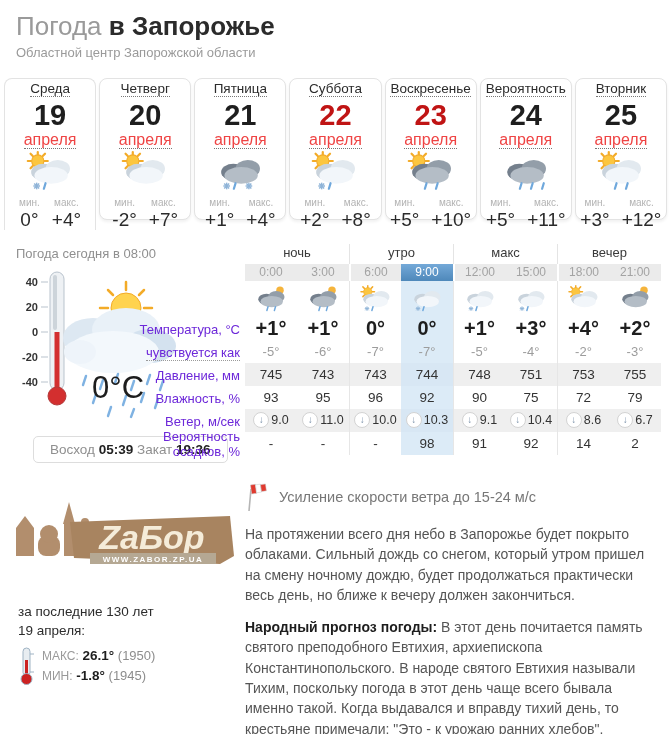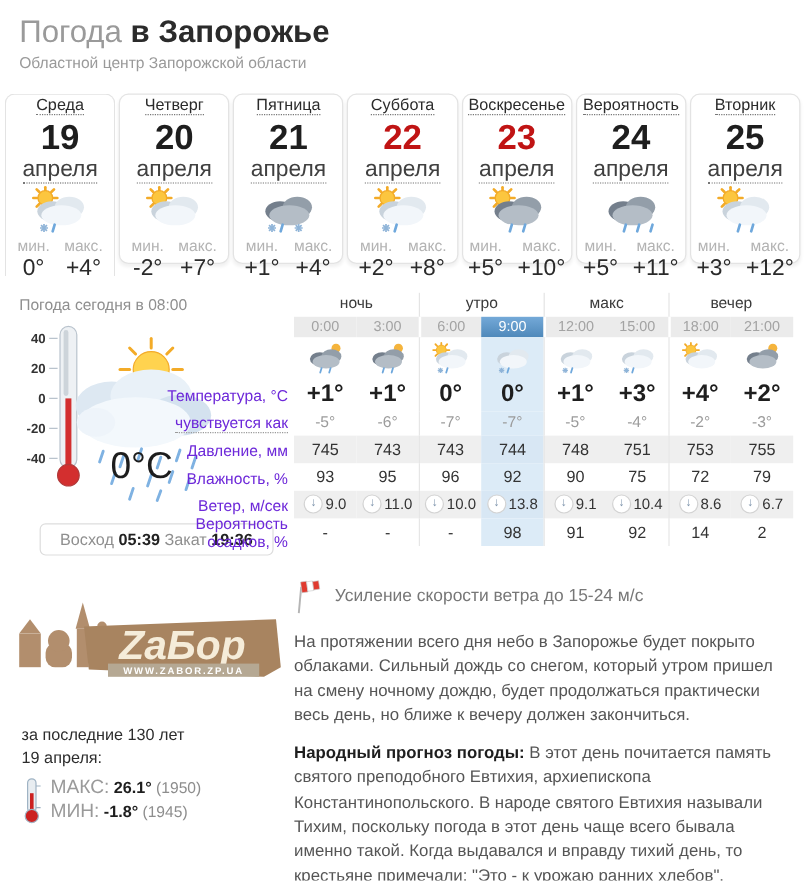--- a/index.html
+++ b/index.html
@@ -14,25 +14,25 @@
   .hdr .sub{font-size:13px;color:#9a9a9a;margin-top:3px;}
 
   
   .tabs{display:flex;gap:3px;padding:0 4px;margin-top:18px;height:152px;align-items:flex-start;}
   .tab{flex:1;box-sizing:border-box;border:1px solid #e3e3e3;border-radius:8px;height:142px;
        background:#fff;text-align:center;box-shadow:0 2px 3px rgba(0,0,0,.06);cursor:pointer;}
   .tab.selected{height:152px;border-bottom:none;border-radius:8px 8px 0 0;box-shadow:none;}
   .day-name{font-size:13.5px;color:#2b2b2b;border-bottom:1px dotted #777;cursor:pointer;}
   .day-date{font-size:29px;font-weight:bold;color:#1e1e1e;line-height:32px;margin-top:2px;}
   .day-date.red{color:#c01414;}
-  .day-month{font-size:19px;color:#404040;border-bottom:1px dotted #777;cursor:pointer;}
+  .day-month{font-size:16px;color:#ef4444;border-bottom:1px dotted #777;cursor:pointer;}
   .day-icon{height:40px;margin-top:2px;}
   .day-icon svg{display:block;margin:0 auto;}
   .mm-row{display:flex;justify-content:center;gap:12px;margin-top:1px;}
-  .mm-label{font-size:13px;color:#b3b3b3;}
+  .mm-label{font-size:10px;color:#b3b3b3;}
   .mm-val{font-size:19px;color:#2a2a2a;line-height:20px;}
 
   
   .main{position:relative;height:234px;margin-top:8px;}
   .today-title{position:absolute;left:16px;top:8px;font-size:13px;color:#8f8f8f;}
   .cw-svg{position:absolute;left:8px;top:22px;}
   .big-temp{position:absolute;left:92px;top:132px;font-size:31px;color:#1d1d1d;}
   .sunbox{position:absolute;left:33px;top:198px;border:1px solid #ddd;border-radius:5px;
           padding:5px 16px;font-size:13.5px;color:#8f8f8f;white-space:nowrap;background:#fff;}
   .sunbox b{color:#222;font-weight:bold;}
@@ -76,21 +76,21 @@
   .bright{flex:1;box-sizing:border-box;padding-right:10px;}
   .warning{display:flex;align-items:center;gap:10px;margin-top:8px;color:#777;font-size:14.5px;}
   .para{margin-top:12px;font-size:14px;line-height:1.45;color:#555;}
   .para b{color:#1e1e1e;}
   .logo{margin-top:24px;cursor:pointer;}
   .records{margin-left:10px;margin-top:32px;font-size:13.5px;color:#2d2d2d;}
   .records .r2{margin-top:4px;}
   .rec-flex{display:flex;align-items:center;gap:8px;margin-top:8px;}
   .rec-line{font-size:13px;color:#8d8d8d;line-height:20px;}
   .rec-line b{color:#1e1e1e;font-size:13.5px;}
-  .rec-label{color:#9a9a9a;font-size:16px;}
+  .rec-label{color:#9a9a9a;font-size:12px;}
 </style>
 </head>
 <body>
 
 <div class="page">
 
   <div class="hdr">
     <h1><span class="t-gray">Погода</span> <span class="t-dark">в Запорожье</span></h1>
     <div class="sub">Областной центр Запорожской области</div>
   </div>
@@ -546,21 +546,21 @@
           <div class="hcell numcell act">92</div>
           <div class="hcell numcell gs">90</div>
           <div class="hcell numcell">75</div>
           <div class="hcell numcell gs">72</div>
           <div class="hcell numcell">79</div>
         </div>
         <div class="hrow numrow grayrow">
           <div class="hcell numcell windcell"><span class="wcirc">↓</span><span>9.0</span></div>
           <div class="hcell numcell windcell"><span class="wcirc">↓</span><span>11.0</span></div>
           <div class="hcell numcell windcell gs"><span class="wcirc">↓</span><span>10.0</span></div>
-          <div class="hcell numcell windcell act"><span class="wcirc">↓</span><span>13.8</span></div>
+          <div class="hcell numcell windcell act"><span class="wcirc">↓</span><span>10.3</span></div>
           <div class="hcell numcell windcell gs"><span class="wcirc">↓</span><span>9.1</span></div>
           <div class="hcell numcell windcell"><span class="wcirc">↓</span><span>10.4</span></div>
           <div class="hcell numcell windcell gs"><span class="wcirc">↓</span><span>8.6</span></div>
           <div class="hcell numcell windcell"><span class="wcirc">↓</span><span>6.7</span></div>
         </div>
         <div class="hrow numrow">
           <div class="hcell numcell">-</div>
           <div class="hcell numcell">-</div>
           <div class="hcell numcell gs">-</div>
           <div class="hcell numcell act">98</div>

